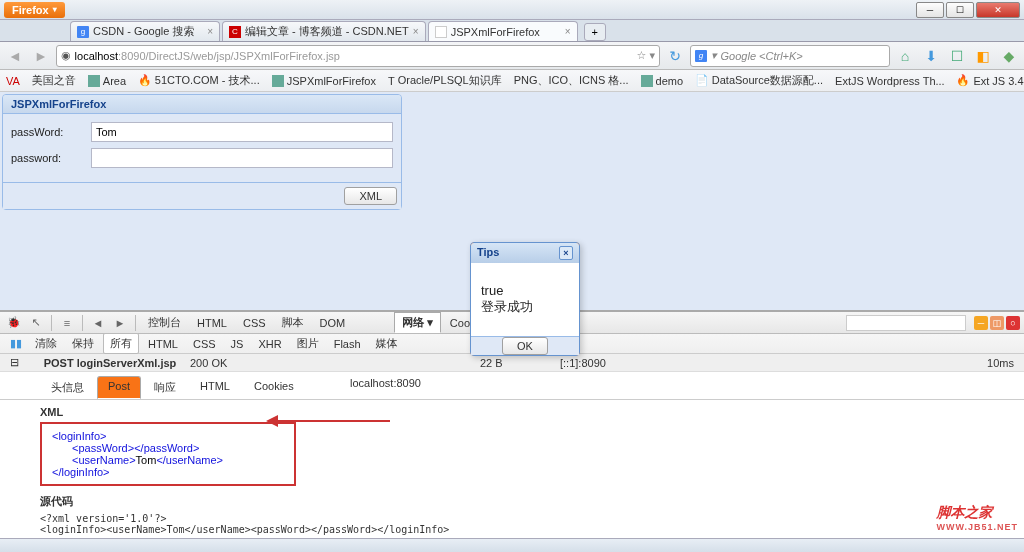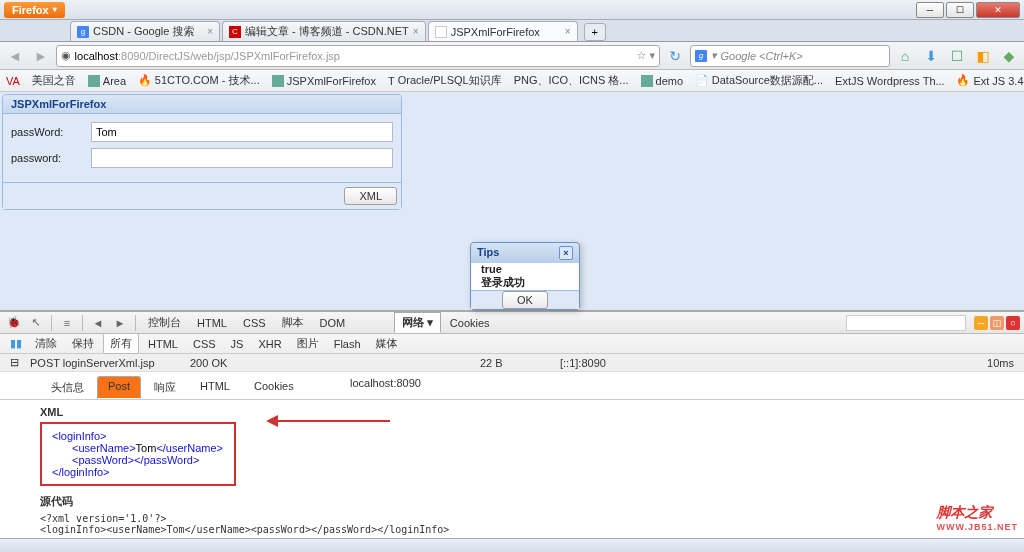--- a/index.html
+++ b/index.html
@@ -41,50 +41,50 @@
 .panel-bd { padding: 8px; }
 .frow { display: flex; align-items: center; margin-bottom: 6px; }
 .frow label { width: 80px; color: #222; font-size:11px;}
 .frow input { flex: 1; border: 1px solid #b5b8c8; background: #fff; padding: 2px 4px; font-size: 11px; height:20px;}
 .panel-ft { background: #dfe8f6; border-top: 1px solid #99bbe8; padding: 4px; text-align: right; }
 .ext-btn { background: linear-gradient(#fff,#e7e7e7); border: 1px solid #a0a0a0; border-radius: 3px; padding: 2px 14px; font-size: 11px; color: #333; cursor:pointer;}
 
 .msgbox { position: absolute; left: 470px; top: 150px; width: 110px; background: #f97316; border: 1px solid #6593cf; border-radius: 4px; box-shadow: 2px 2px 6px rgba(0,0,0,0.2);}
 .msgbox-hd { background: linear-gradient(#d6e5f6,#b8cee8); padding: 3px 6px; font-size: 11px; font-weight: bold; color: #15428b; display:flex; border-radius:3px 3px 0 0;}
 .msgbox-hd .x { margin-left:auto; border:1px solid #6593cf; width:14px; height:14px; text-align:center; line-height:12px; font-size:9px; background:#dce9f7; border-radius:2px;}
-.msgbox-bd { background: #fff; padding: 0 10px; font-size: 11px; color:#222;font-weight:bold;}
+.msgbox-bd { background: #fff; padding: 20px 10px; font-size: 13px; color:#222;}
 .msgbox-ft { background: #dfe8f6; text-align:center; border-top:1px solid #99bbe8;}
 
 
 .firebug { border-top: 2px solid #aaa; background: #fff; }
 .fb-tb1 { background: linear-gradient(#f6f6f6,#e7e7e7); height: 22px; display: flex; align-items: center; padding: 0 4px; gap: 2px; border-bottom: 1px solid #bbb; font-size:11px;}
 .fb-ico { width: 20px; height: 18px; display:flex; align-items:center; justify-content:center; color:#666;}
 .fb-ico.bug { color:#f90;}
 .fb-sep { width:1px; height:16px; background:#bbb; margin:0 3px;}
 .fb-tab { padding: 2px 7px; color:#333;}
 .fb-tab.sel { background:#fff; border:1px solid #aaa; border-bottom:1px solid #fff; font-weight:bold;margin-left:40px;}
 .fb-search { margin-left:auto; border:1px solid #ccc; background:#fff; width:120px; height:16px;}
 .fb-wbtns { display:flex; gap:2px; margin-left:6px;}
 .fb-wbtn { width:14px; height:14px; border-radius:2px; display:flex;align-items:center;justify-content:center;color:#fff;font-size:9px;}
 .fb-wbtn.m{background:#f5a623;} .fb-wbtn.s{background:#e96;} .fb-wbtn.c{background:#d33;}
 
 .fb-tb2 { background: linear-gradient(#f6f6f6,#efefef); height: 20px; display:flex; align-items:center; padding: 0 6px; gap:3px; border-bottom:1px solid #ccc; font-size:11px;}
 .fb-sub { padding:2px 6px; color:#333;}
 .fb-sub.sel { background:#fff; border:1px solid #bbb; border-radius:2px;}
 
 .fb-req { background:#efefef; border-bottom:1px solid #ddd; height:18px; display:flex; align-items:center; padding:0 10px; font-size:11px; color:#333;}
-.fb-req .m { width:20px;} .fb-req .u{font-weight:normal; width:160px;} .fb-req .s{width:160px;} .fb-req .h{width:130px;margin-top:40px;} .fb-req .sz{width:80px;} .fb-req .ip{width:80px;} .fb-req .t{margin-left:auto;}
+.fb-req .m { width:20px;} .fb-req .u{font-weight:bold; width:160px;text-align:center;} .fb-req .s{width:160px;} .fb-req .h{width:130px;margin-top:40px;} .fb-req .sz{width:80px;} .fb-req .ip{width:80px;} .fb-req .t{margin-left:auto;}
 
 .fb-subtabs { display:flex; padding:4px 10px 0 40px; gap:2px; font-size:11px; border-bottom:1px solid #ccc;}
 .fb-st { padding:3px 10px; border:1px solid transparent; color:#333;}
 .fb-st.sel { border:1px solid #aaa; border-bottom:1px solid #fff; background:#f97316; font-weight:normal; border-radius:3px 3px 0 0;}
 
 .fb-body { padding: 6px 40px; font-size:11px;}
 .fb-label { font-weight:bold; margin-bottom:4px; color:#333;}
-.xml-box { border: 2px solid #c33; padding: 6px 10px; font-family: Consolas, monospace; font-size: 11px; width: 196px; position:relative;}
+.xml-box { border: 2px solid #c33; padding: 6px 10px; font-family: Consolas, monospace; font-size: 11px; width: 256px; position:relative;}
 .xml-box .tag { color: #11d; }
 .xml-box .txt { color: #000; }
 .xml-box .ind1 { padding-left: 20px;}
 .arrow { position:absolute; left: 270px; top: 420px; width: 120px; height: 2px; background: #c33;}
 .arrow::before { content:""; position:absolute; left:-10px; top:-5px; border:6px solid transparent; border-right:12px solid #c33;}
 
 .src-label { font-weight:bold; margin:8px 0 4px; color:#333;}
 .src-code { font-family: Consolas, monospace; font-size:10px; color:#333;}
 
 .fb-footer { background:#efefef; border-top:1px solid #ccc; padding:3px 10px; font-size:11px; color:#555; display:flex;}
@@ -252,22 +252,22 @@
     <span class="fb-st">头信息</span>
     <span class="fb-st sel">Post</span>
     <span class="fb-st">响应</span>
     <span class="fb-st">HTML</span>
     <span class="fb-st">Cookies</span>
   </div>
   <div class="fb-body">
     <div class="fb-label">XML</div>
     <div class="xml-box">
       <div><span class="tag">&lt;loginInfo&gt;</span></div>
+      <div class="ind1"><span class="tag">&lt;passWord&gt;</span><span class="tag">&lt;/passWord&gt;</span></div>
       <div class="ind1"><span class="tag">&lt;userName&gt;</span><span class="txt">Tom</span><span class="tag">&lt;/userName&gt;</span></div>
-      <div class="ind1"><span class="tag">&lt;passWord&gt;</span><span class="tag">&lt;/passWord&gt;</span></div>
       <div><span class="tag">&lt;/loginInfo&gt;</span></div>
     </div>
     <div class="src-label">源代码</div>
     <div class="src-code">&lt;?xml version='1.0'?&gt;</div>
     <div class="src-code">&lt;loginInfo&gt;&lt;userName&gt;Tom&lt;/userName&gt;&lt;passWord&gt;&lt;/passWord&gt;&lt;/loginInfo&gt;</div>
   </div>
   <div class="fb-footer">
     <span>3 个请求</span>
     <span style="margin:0 auto;">2.4 KB （1.8 KB 来自缓存）</span>
     <span>80</span>

